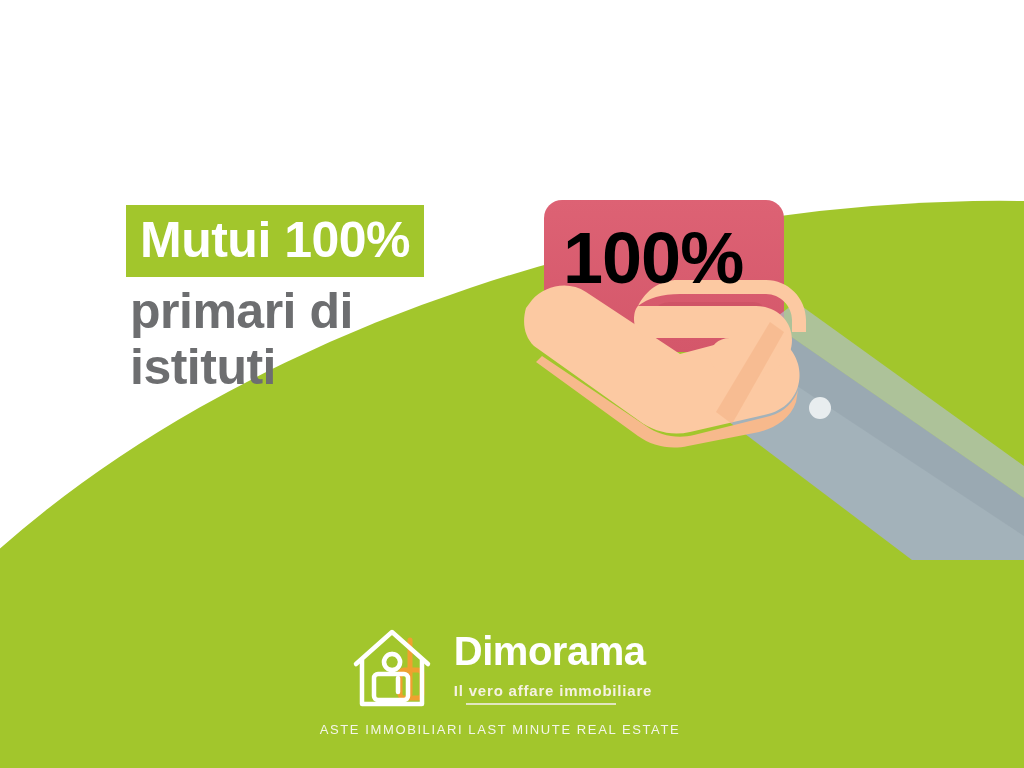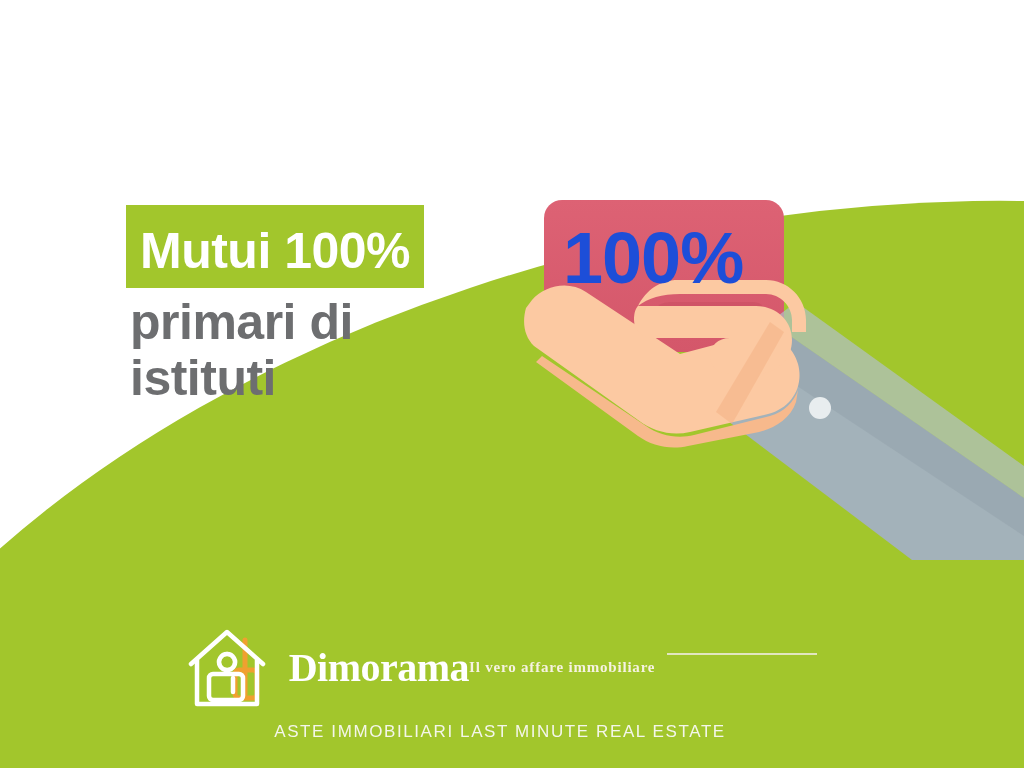--- a/index.html
+++ b/index.html
@@ -45,21 +45,21 @@
     z-index:6;
     width:420px;
   }
   .headline-hl {
     display:inline-block;
     background:#A2C62C;
     color:#FFFFFF;
     font-size:50px;
     font-weight:bold;
     line-height:1.0;
-    padding:21px 14px 12px 14px;
+    padding:10px 14px 12px 14px;
     letter-spacing:-0.5px;
     white-space:nowrap;
   }
   .headline-rest {
     margin-top:6px;
     color:#6D6E70;
     font-size:50px;
     font-weight:bold;
     line-height:1.12;
     letter-spacing:-0.5px;
@@ -73,21 +73,21 @@
     left:520px; top:180px;
     width:504px; height:380px;
     z-index:4;
   }
   .illustration svg { display:block; width:100%; height:100%; overflow:visible; }
 
   .pct-text {
     position:absolute;
     left:563px; top:222px;
     z-index:5;
-    color:#1d4ed8;
+    color:#000000;
     font-size:72px;
     font-weight:bold;
     letter-spacing:-1px;
     line-height:1;
     white-space:nowrap;
   }
 
   
   .logo-block {
     position:absolute;
@@ -99,21 +99,21 @@
     align-items:center;
   }
   .logo-row {
     display:flex;
     align-items:center;
     gap:10px;
     height:92px;
   }
   .logo-mark { position:relative; width:96px; height:88px; flex:none; }
   .logo-mark svg { display:block; width:96px; height:88px; overflow:visible; }
-  .logo-words { position:relative; display:flex; flex-direction:row; justify-content:space-between;font-family:Liberation Serif, serif; }
+  .logo-words { position:relative; display:flex; flex-direction:column; justify-content:space-between; }
   .logo-name {
     color:#FFFFFF;
     font-size:40px;
     font-weight:bold;
     line-height:1;
     letter-spacing:-0.5px;
     white-space:nowrap;
   }
   .logo-tag {
     margin-top:12px;
@@ -128,21 +128,21 @@
     margin-top:5px;
     width:150px; height:2px;
     background:#EDEBDB;
     opacity:.85;
     align-self:flex-start;
     margin-left:12px;
   }
   .logo-sub {
     margin-top:9px;
     color:#F4F6EA;
-    font-size:17px;
+    font-size:13px;
     letter-spacing:1.6px;
     line-height:1;
     white-space:nowrap;
   }
 </style>
 </head>
 <body>
 
 <div id="banner">
 

